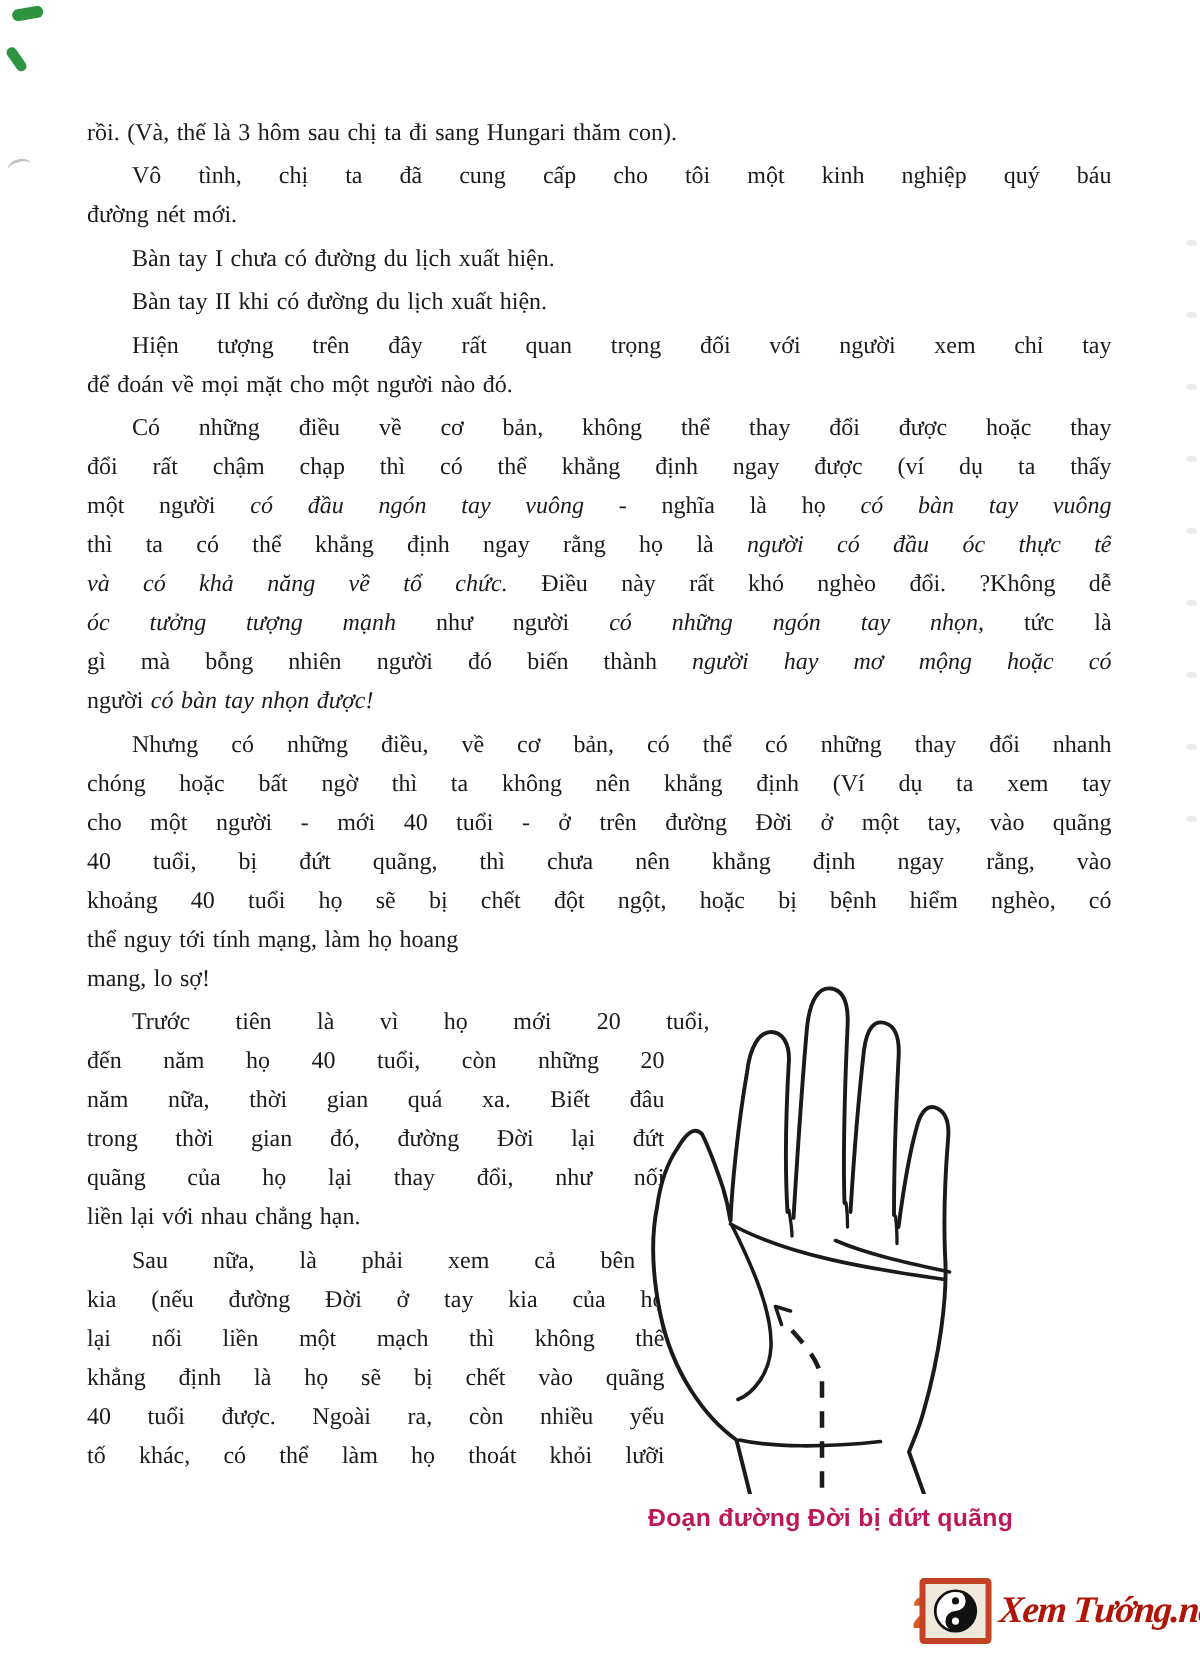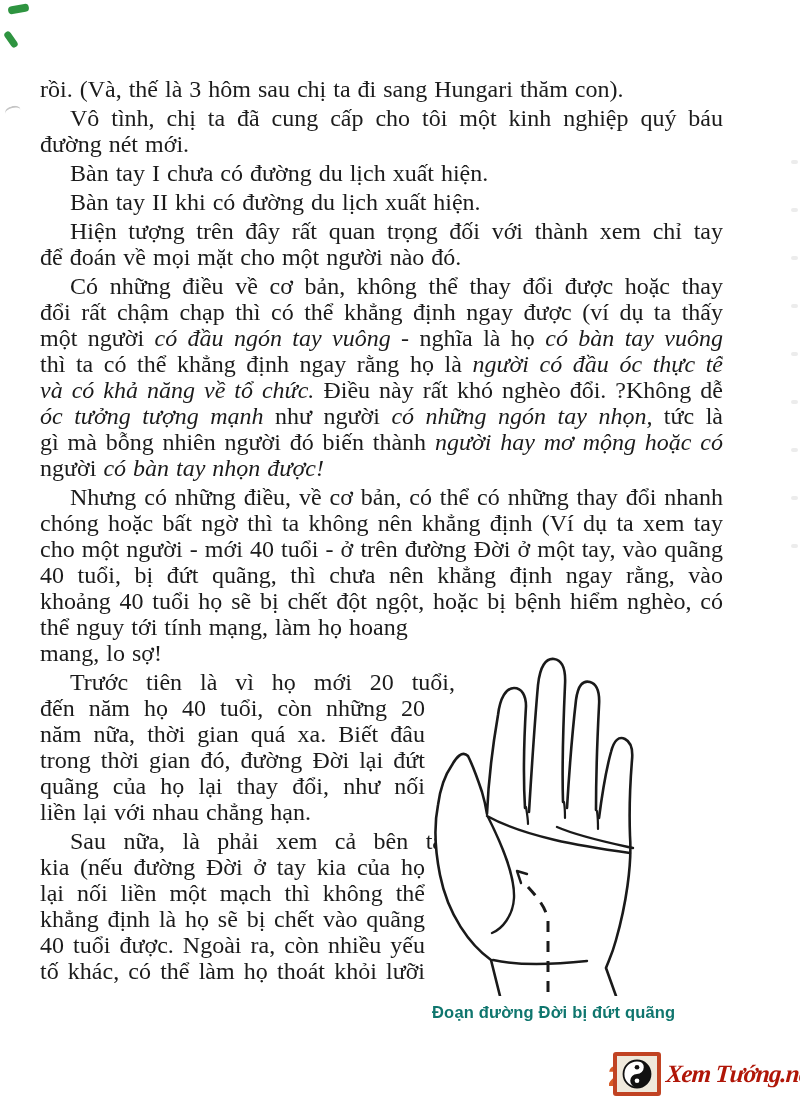--- a/index.html
+++ b/index.html
@@ -10,34 +10,34 @@
     color:var(--ink,#1b1b1b);
   }
   
   .mark{position:absolute;border-radius:4px;}
   .green1{left:8px;top:5px;width:21px;height:8px;background:var(--green,#2e9440);transform:rotate(-10deg);}
   .green2{left:2px;top:36px;width:18px;height:7px;background:var(--green,#2e9440);transform:rotate(55deg);}
   .gray1{left:5px;top:106px;width:16px;height:9px;border-top:2.5px solid var(--gray,#c4c4c4);
          border-radius:50%;background:none;transform:rotate(-14deg);}
   .edge-dash{position:absolute;left:791px;width:7px;height:4px;background:var(--edge,#ececec);border-radius:2px;}
   
-  .text-block{position:absolute;left:40px;top:76px;width:683px;font-size:24px;line-height:26px;}
+  .text-block{position:absolute;left:58px;top:76px;width:683px;font-size:16px;line-height:26px;}
   .para{margin:0 0 3px 0;}
   .line{height:26px;overflow:hidden;text-align:justify;text-align-last:justify;word-spacing:1px;}
   .line.last{text-align-last:left;}
   .line.indent{padding-left:30px;}
   .para.narrow .line{width:385px;}
   .it{font-style:italic;}
   
   .figure{position:absolute;left:430px;top:640px;width:332px;margin:0;}
   .figure svg{display:block;}
   .figure figcaption{
     margin:7px 0 0 2px;
     font-family:"Liberation Sans","DejaVu Sans",sans-serif;
-    font-weight:bold;font-size:16.5px;letter-spacing:.2px;color:#0f766e;
+    font-weight:bold;font-size:16.5px;letter-spacing:.2px;color:#be185d;
   }
   
   .watermark{position:absolute;left:608px;top:1050px;height:48px;display:flex;align-items:center;}
   .wm-digit{
     font-family:"Liberation Sans",sans-serif;font-weight:bold;font-size:30px;
     color:#d4490f;margin-right:-12px;position:relative;top:2px;z-index:1;opacity:.9;
   }
   .wm-square{
     position:relative;z-index:2;display:inline-flex;align-items:center;justify-content:center;
     width:48px;height:44px;background:#efe9dc;
@@ -77,21 +77,21 @@
         <div class="line indent"><span>Vô tình, chị ta đã cung cấp cho tôi một kinh nghiệp quý báu</span></div>
         <div class="line last"><span>đường nét mới.</span></div>
       </div>
       <div class="para">
         <div class="line last indent"><span>Bàn tay I chưa có đường du lịch xuất hiện.</span></div>
       </div>
       <div class="para">
         <div class="line last indent"><span>Bàn tay II khi có đường du lịch xuất hiện.</span></div>
       </div>
       <div class="para">
-        <div class="line indent"><span>Hiện tượng trên đây rất quan trọng đối với thành xem chỉ tay</span></div>
+        <div class="line indent"><span>Hiện tượng trên đây rất quan trọng đối với người xem chỉ tay</span></div>
         <div class="line last"><span>để đoán về mọi mặt cho một người nào đó.</span></div>
       </div>
       <div class="para">
         <div class="line indent"><span>Có những điều về cơ bản, không thể thay đổi được hoặc thay</span></div>
         <div class="line"><span>đổi rất chậm chạp thì có thể khẳng định ngay được (ví dụ ta thấy</span></div>
         <div class="line"><span>một người </span><span class="it">có đầu ngón tay vuông</span><span> - nghĩa là họ </span><span class="it">có bàn tay vuông</span></div>
         <div class="line"><span>thì ta có thể khẳng định ngay rằng họ là </span><span class="it">người có đầu óc thực tế</span></div>
         <div class="line"><span class="it">và có khả năng về tổ chức.</span><span> Điều này rất khó nghèo đổi. ?Không dễ</span></div>
         <div class="line"><span class="it">óc tưởng tượng mạnh</span><span> như người </span><span class="it">có những ngón tay nhọn,</span><span> tức là</span></div>
         <div class="line"><span>gì mà bỗng nhiên người đó biến thành </span><span class="it">người hay mơ mộng hoặc có</span></div>

